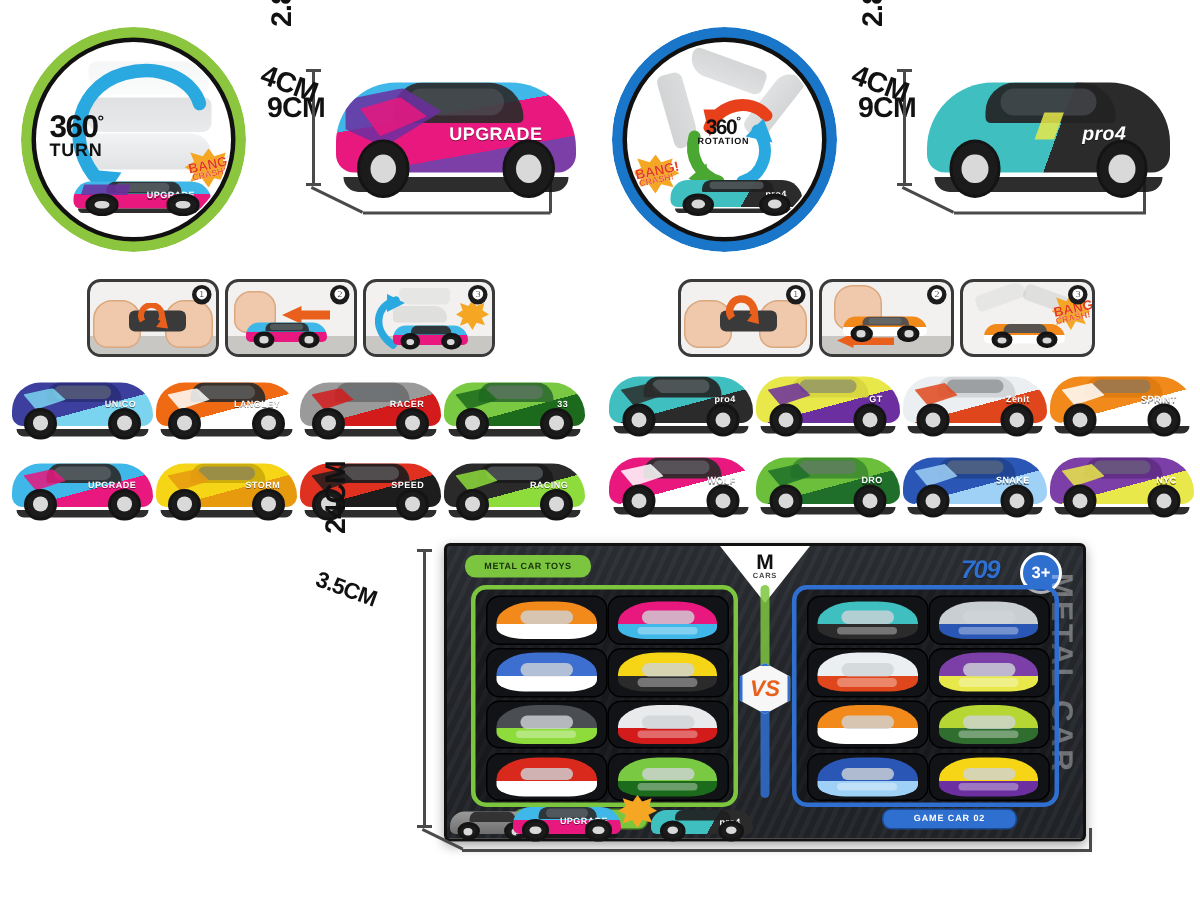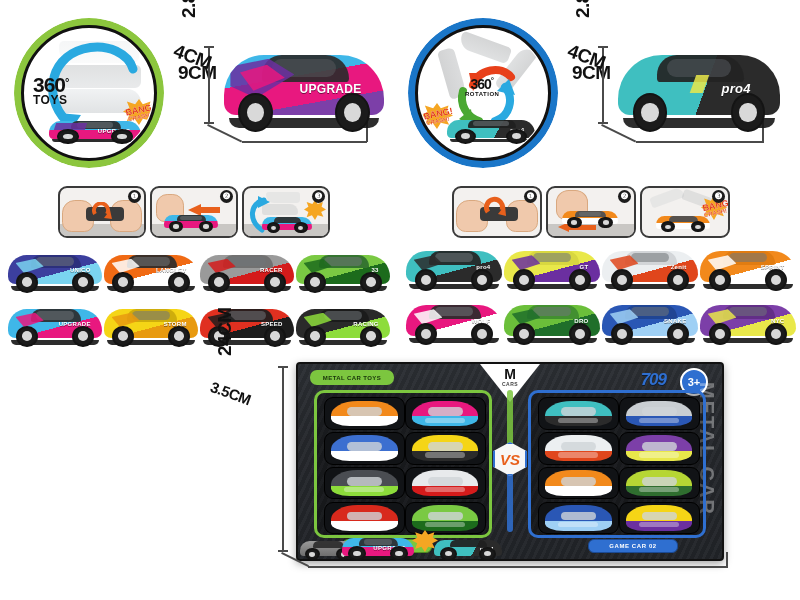--- a/index.html
+++ b/index.html
@@ -145,21 +145,21 @@
     <div class="abs" style="left:98px;top:70px;width:32px;height:26px;">
       <div class="starburst" style="position:absolute;inset:0;clip-path:polygon(50% 0,62% 20%,86% 10%,80% 34%,100% 48%,78% 60%,88% 84%,62% 76%,50% 100%,36% 76%,12% 86%,20% 60%,0 48%,20% 34%,12% 10%,38% 20%);"></div>
       <div class="bang" style="left:3px;top:7px;width:26px;">
         <span class="b1">BANG!</span>
         <span class="b2">CRASH!</span>
       </div>
     </div>
 
     <div class="t360" style="left:8px;top:46px;">
       <div><span class="big">360</span><span class="deg">°</span></div>
-      <div class="sub">TOYS</div>
+      <div class="sub">TURN</div>
     </div>
   </div>
 </div>
 
 <div class="abs" style="left:178px;top:18px;width:210px;height:150px;">
 
   <div class="gline" style="left:30px;top:28px;width:2px;height:78px;"></div>
   <div class="gline" style="left:26px;top:28px;width:10px;height:2px;"></div>
   <div class="gline" style="left:26px;top:104px;width:10px;height:2px;"></div>
   <div class="gline" style="left:30px;top:106px;width:38px;height:2px;transform:rotate(26deg);transform-origin:left top;"></div>

